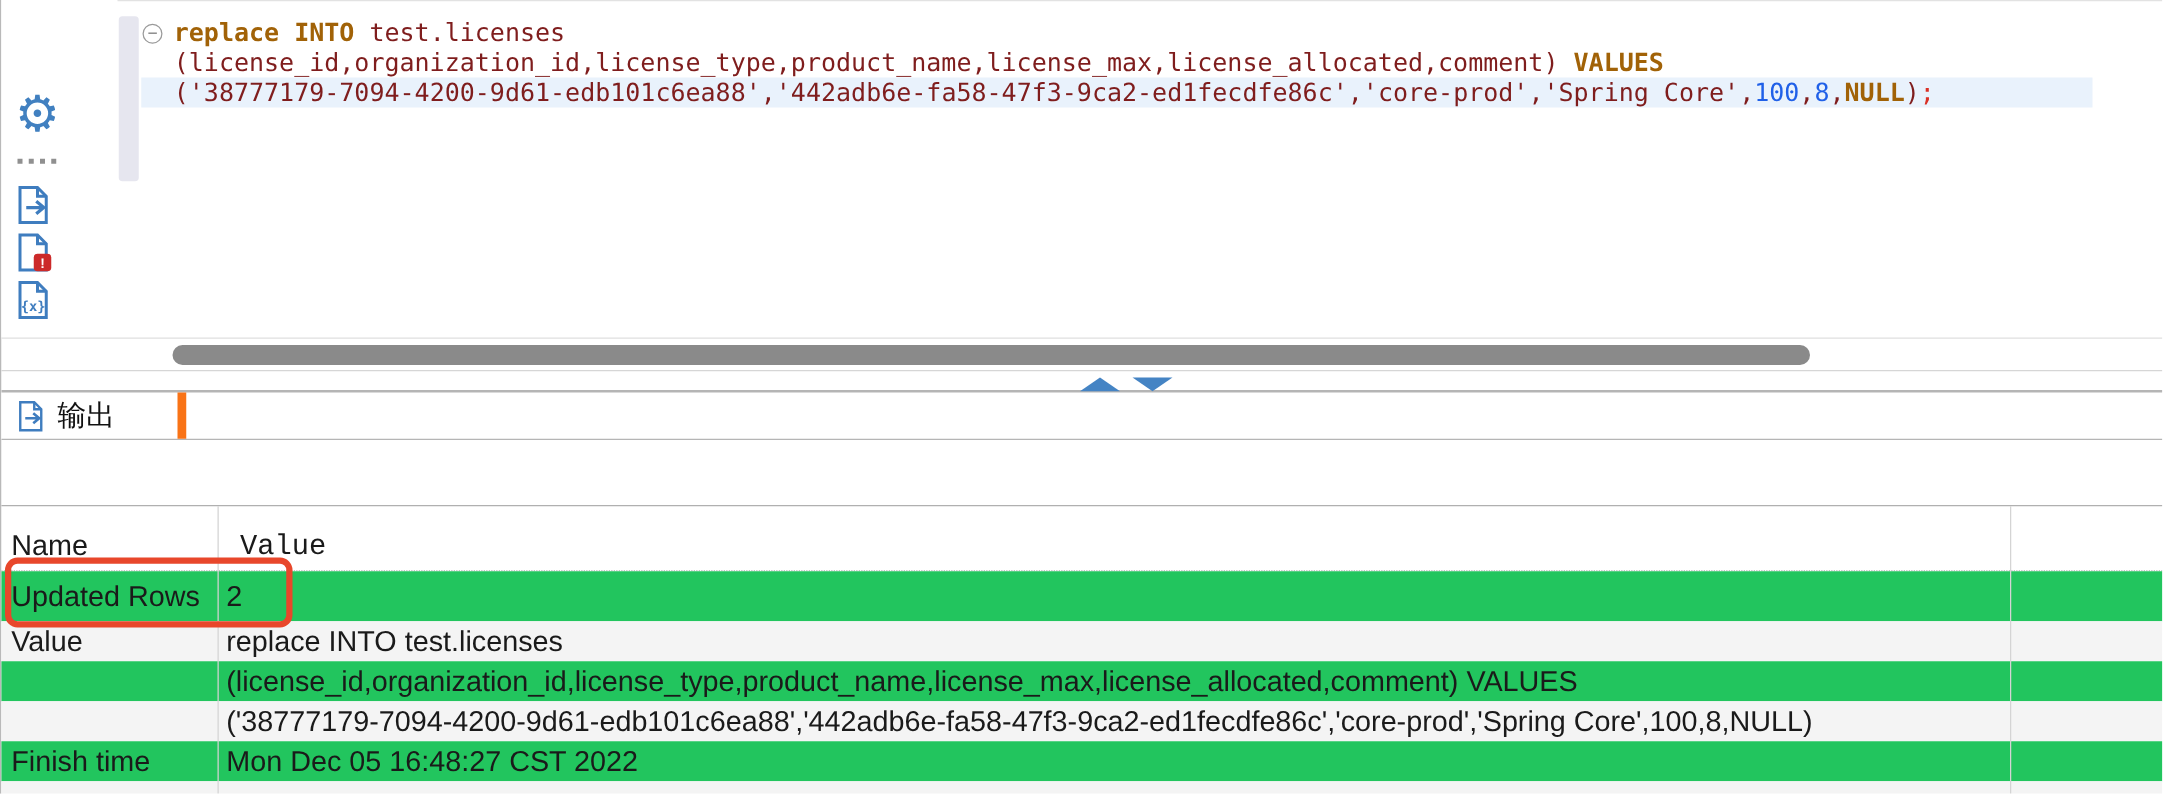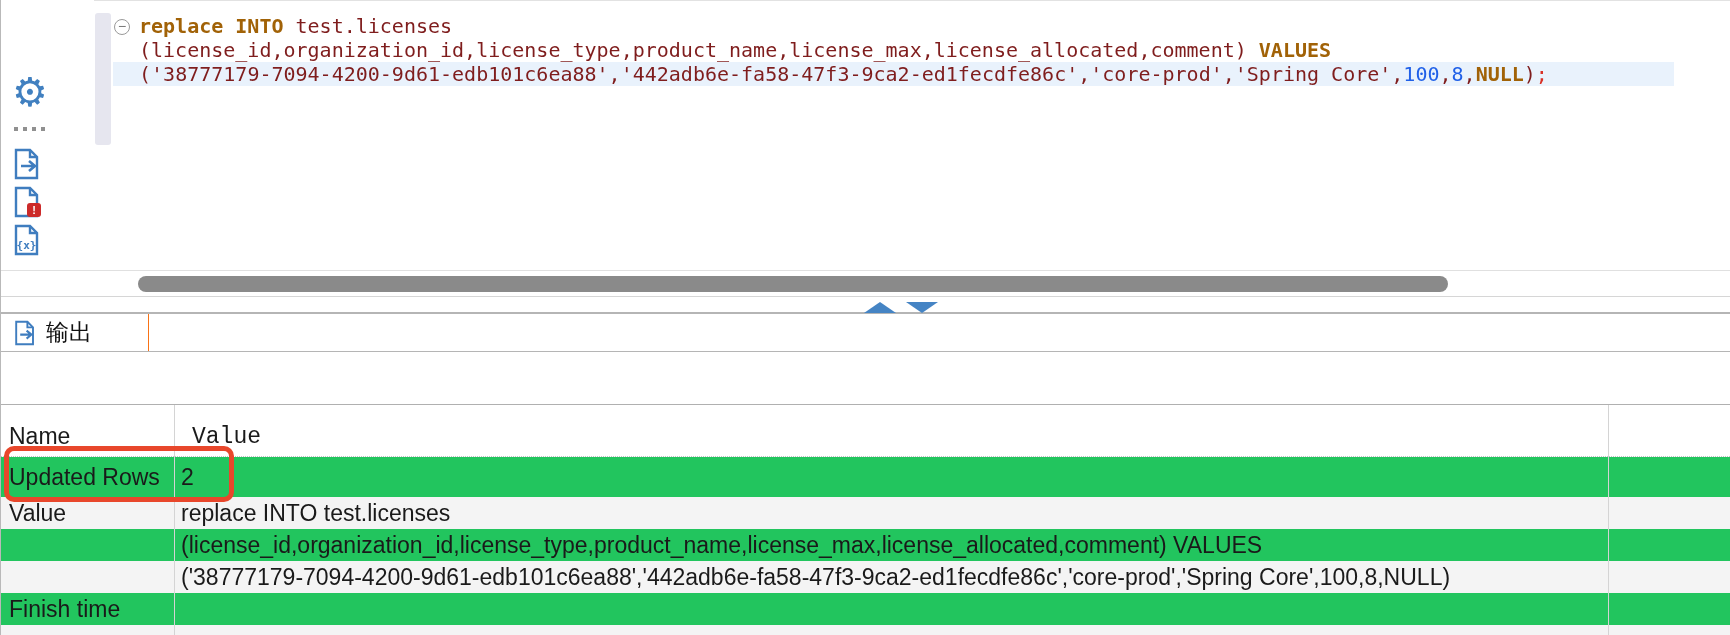--- a/index.html
+++ b/index.html
@@ -43,21 +43,21 @@
   .tri-down{width:0;height:0;border-left:16px solid transparent;border-right:16px solid transparent;
             border-top:11px solid #4584c4;}
 
   
   .tabbar{position:absolute;top:312px;left:0;right:0;height:40px;box-sizing:border-box;background:#fff;
           border-top:2px solid #b5b5b5;border-bottom:1px solid #b5b5b5;display:flex;}
   .tab{position:relative;display:flex;align-items:center;gap:9px;padding:0 12px;box-sizing:border-box;
        font-size:23px;color:#111;}
   .tab.active{width:157px;border-right:1px solid #b5b5b5;}
   .tab.active::before{content:'';position:absolute;top:0;left:0;right:0;height:3px;background:#8f8f8f;}
-  .tab.plain{width:148px;border-right:1px solid #f97316;}
+  .tab.plain{width:148px;border-right:7px solid #f97316;}
   .tab-close{font-size:26px;color:#333;margin-left:2px;line-height:20px;}
 
   
   .grid{position:absolute;top:404px;left:0;right:0;bottom:0;border-top:1px solid #b0b0b0;font-size:23px;}
   .grid-header{height:52px;display:flex;align-items:flex-end;box-sizing:border-box;
                border-bottom:1px dotted #c2c2c2;padding-bottom:6px;}
   .grid-header .hcell{color:#1a1a1a;}
   .hcell.name{width:173px;padding-left:8px;box-sizing:border-box;}
   .hcell.value{padding-left:18px;font-family:Liberation Mono, monospace;}
   .grid-row{display:flex;align-items:center;height:32px;background:#22c55e;}
@@ -161,20 +161,21 @@
         <div class="grid-row">
           <div class="cell name"></div>
           <div class="cell value">(license_id,organization_id,license_type,product_name,license_max,license_allocated,comment) VALUES</div>
         </div>
         <div class="grid-row alt">
           <div class="cell name"></div>
           <div class="cell value">('38777179-7094-4200-9d61-edb101c6ea88','442adb6e-fa58-47f3-9ca2-ed1fecdfe86c','core-prod','Spring Core',100,8,NULL)</div>
         </div>
         <div class="grid-row">
           <div class="cell name">Finish time</div>
+          <div class="cell value">Mon Dec 05 16:48:27 CST 2022</div>
         </div>
         <div class="grid-row alt">
           <div class="cell name"></div>
           <div class="cell value"></div>
         </div>
       </div>
   </div>
 
   <div class="annotation-box"></div>
 

